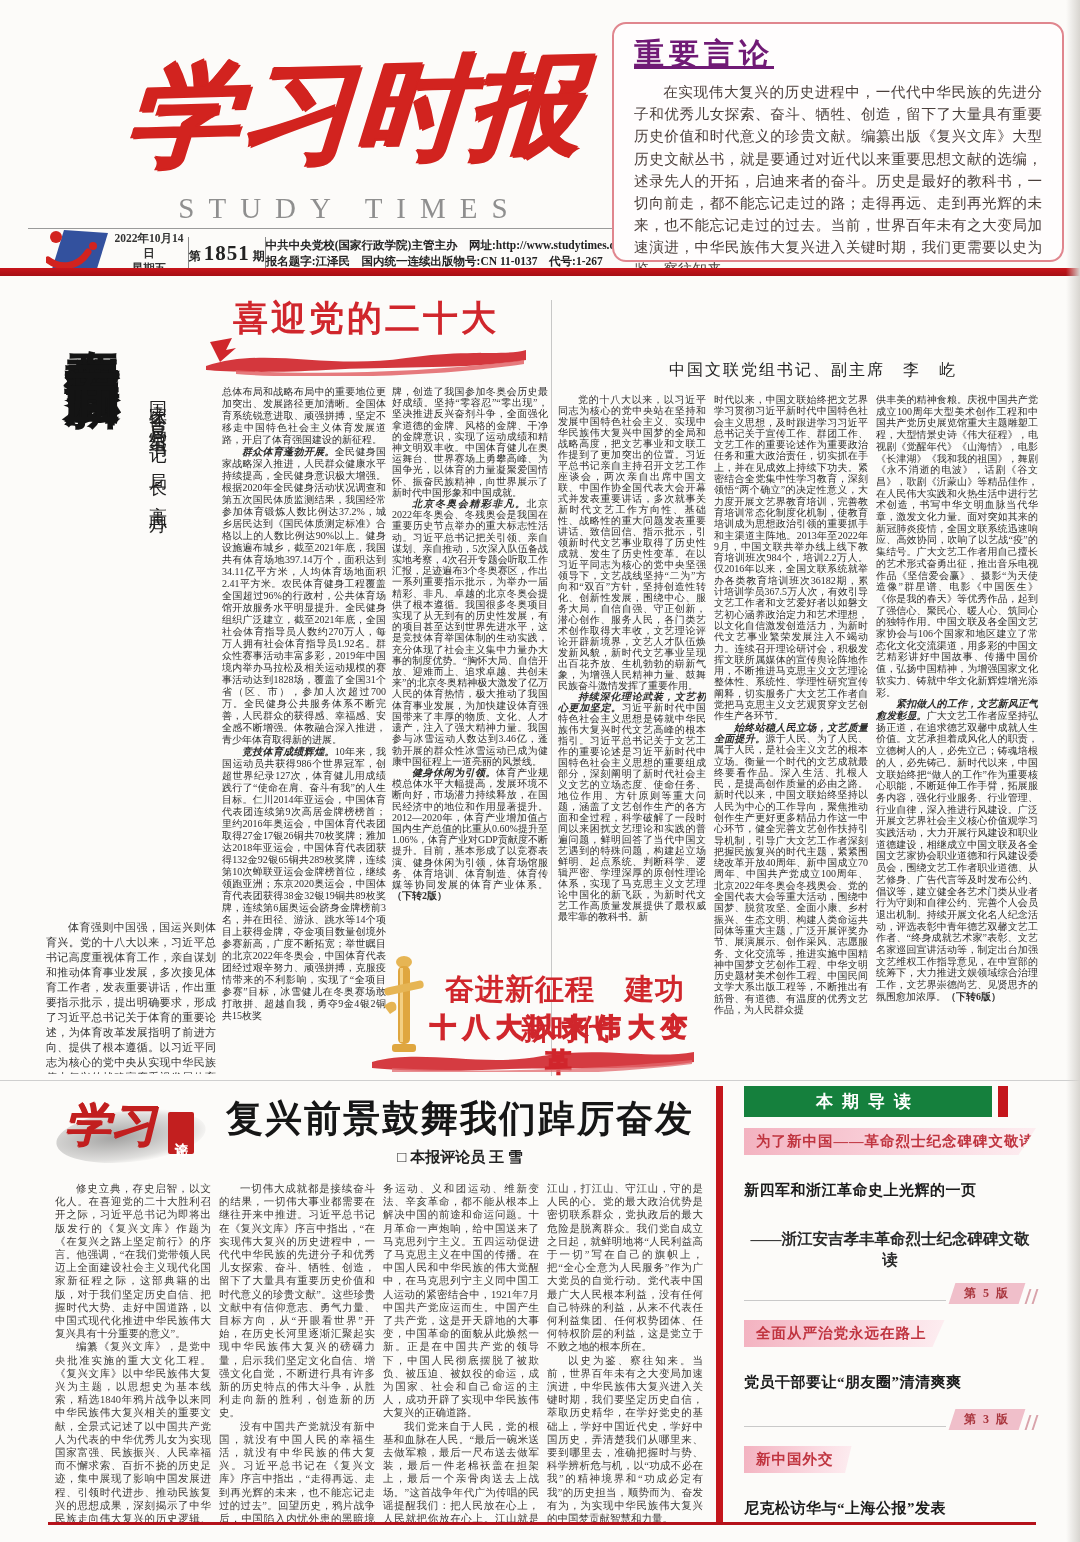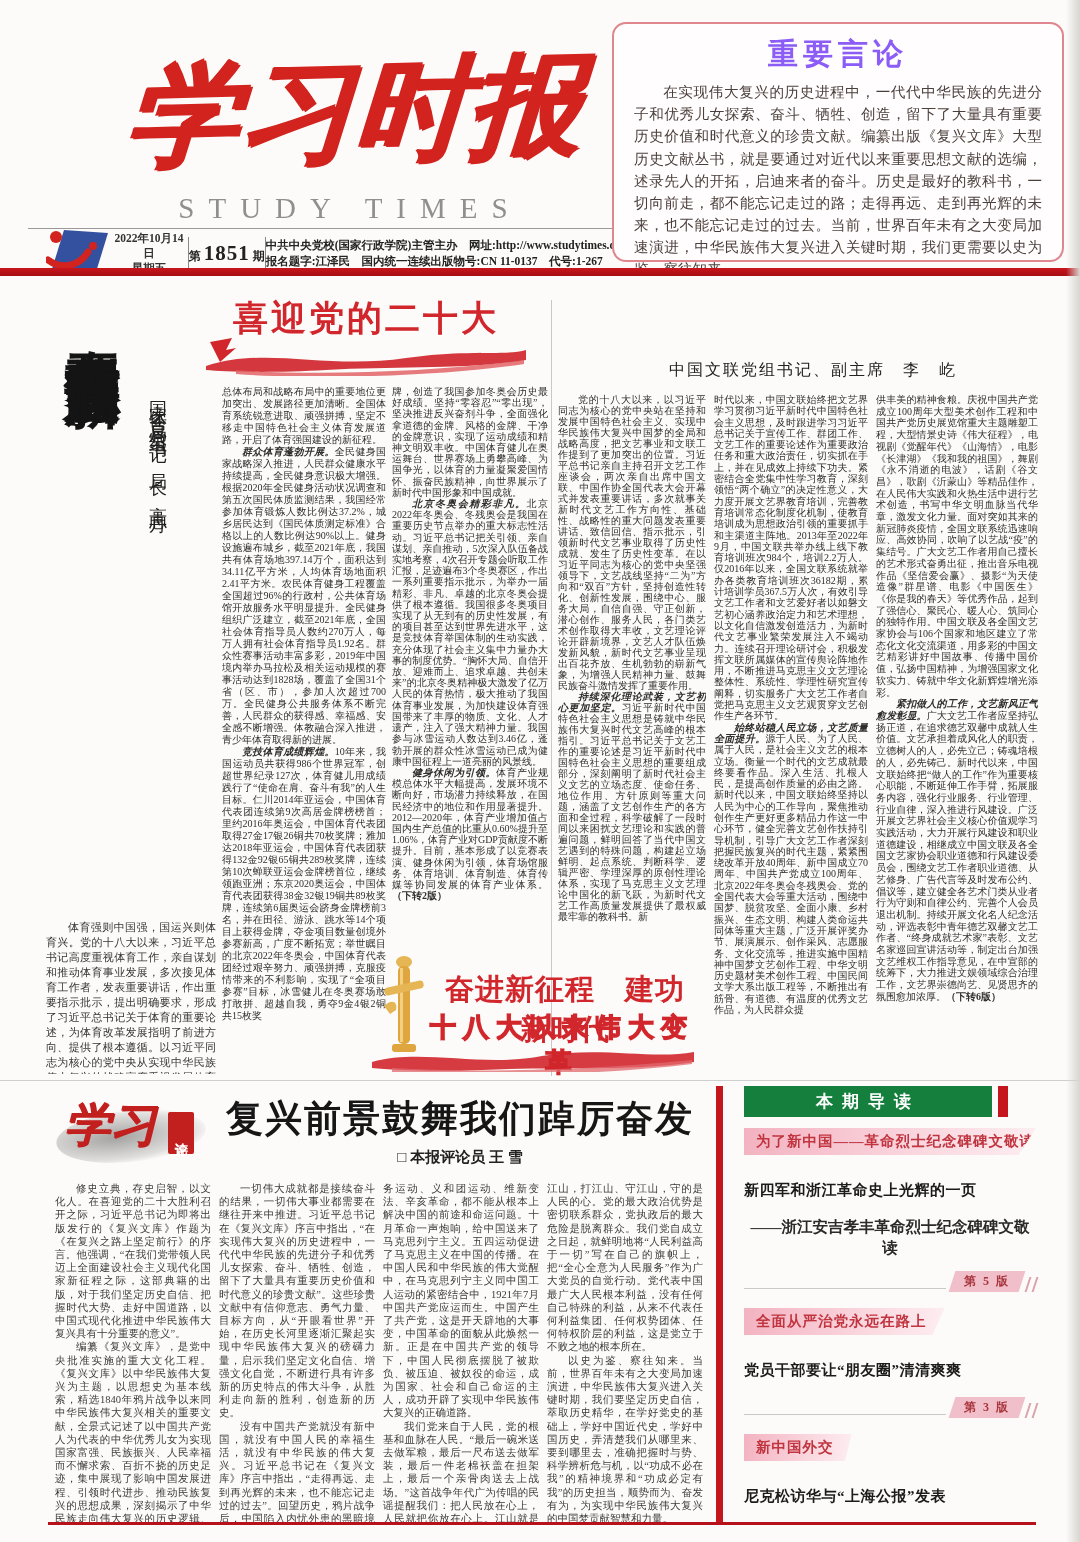--- a/index.html
+++ b/index.html
@@ -17,22 +17,22 @@
         letter-spacing:14px;}
   .head-rule{left:28px;top:228px;width:588px;height:1px;background:#9a9a9a;}
   .dateline{left:46px;top:234px;width:575px;height:38px;display:flex;align-items:center;gap:0;}
   .datecol{text-align:center;font-size:11.5px;line-height:15px;color:#333;font-weight:bold;}
   .vline{width:1px;height:32px;background:#888;}
   .issue{font-size:12px;font-weight:bold;color:#222;white-space:nowrap;}
   .issue b{font-size:21px;font-family:"Liberation Serif",serif;letter-spacing:1px;}
   .orgcol{font-size:11.5px;line-height:16px;color:#222;font-weight:bold;white-space:nowrap;}
   .quote-box{left:612px;top:22px;width:452px;height:240px;border:2px solid #e0868e;border-radius:14px;
         background:#fffdfd;box-sizing:border-box;padding:8px 20px 0 20px;}
-  .quote-title{text-align:center;font-size:30px;font-weight:900;color:#8b5cf6;letter-spacing:5px;
-        font-family:"Liberation Sans",sans-serif;margin:2px 0 6px 0;}
+  .quote-title{font-size:30px;font-weight:900;color:#701a75;letter-spacing:5px;
+        font-family:"Liberation Sans",sans-serif;margin:2px 0 6px 0;text-decoration:underline;}
   .quote-body{font-size:14.6px;line-height:1.52;color:#4a3f3b;text-align:justify;text-indent:2em;}
   .red-rule{left:0;top:268px;width:1080px;height:8px;background:linear-gradient(#c8151b,#a60f14);}
 
   
   .v-headline{left:60px;top:306px;height:770px;writing-mode:vertical-rl;text-orientation:upright;
         font-family:"Liberation Sans",sans-serif;font-size:56px;font-weight:900;color:#141414;
         letter-spacing:2px;line-height:1.2;}
   .v-byline{left:146px;top:386px;height:430px;writing-mode:vertical-rl;text-orientation:upright;
         font-size:18px;color:#1f1f1f;letter-spacing:5px;}
   .intro-block{left:46px;top:920px;width:170px;height:154px;overflow:hidden;font-size:11px;
@@ -95,21 +95,21 @@
   .digest-head{left:744px;top:1086px;width:248px;height:31px;background:#15803d;color:#fff;
         font-family:"Liberation Sans",sans-serif;font-size:17px;font-weight:bold;letter-spacing:9px;
         text-align:center;line-height:31px;}
   .digest-head::after{content:"";position:absolute;right:-16px;top:0;width:10px;height:31px;background:#c4161c;}
   .digest-items{left:744px;top:1128px;width:292px;}
   .digest-item{margin-bottom:16px;}
   .digest-band{display:inline-block;max-width:100%;box-sizing:border-box;padding:4px 18px 4px 12px;
         background:linear-gradient(100deg,#f3b2c0,#fbdde4 70%,#fdeef1);color:#c03540;font-size:14.5px;
         font-weight:bold;letter-spacing:1px;clip-path:polygon(0 0,100% 0,94% 100%,0 100%);white-space:nowrap;}
   .digest-title{margin-top:20px;font-size:15px;font-weight:900;color:#1b1b1b;letter-spacing:0.5px;line-height:30px;}
-  .digest-subtitle{margin-top:12px;font-size:15.5px;font-weight:bold;color:#2a2a2a;text-align:center;}
+  .digest-subtitle{margin-top:24px;font-size:15.5px;font-weight:bold;color:#2a2a2a;text-align:center;}
   .digest-pagerow{display:flex;align-items:flex-end;margin-top:12px;}
   .digest-rule{flex:1;height:1px;background:#c9c9c9;margin-bottom:3px;}
   .digest-chip{background:#f0bfca;color:#a8343c;font-size:12px;font-weight:bold;padding:2px 12px;
         transform:skewX(-18deg);margin-left:6px;}
   .digest-chip>span{display:inline-block;transform:skewX(18deg);letter-spacing:2px;}
   .digest-slash{display:inline-block;width:2px;height:15px;background:#d9a3ab;transform:skewX(-18deg);margin-left:5px;}
   .bottom-red-rule{left:48px;top:1522px;width:988px;height:3px;background:#b5121b;}
 </style>
 </head>
 <body>

